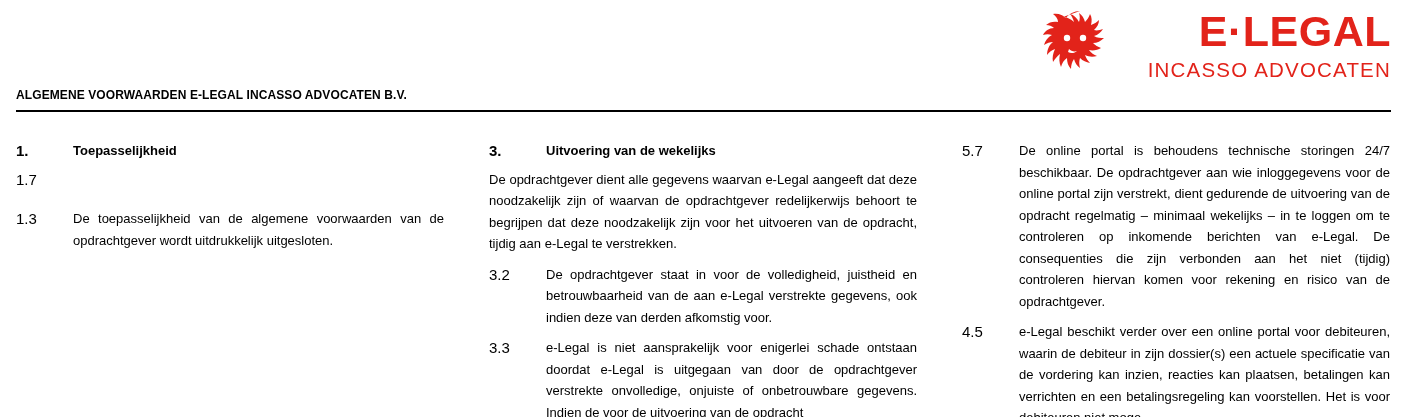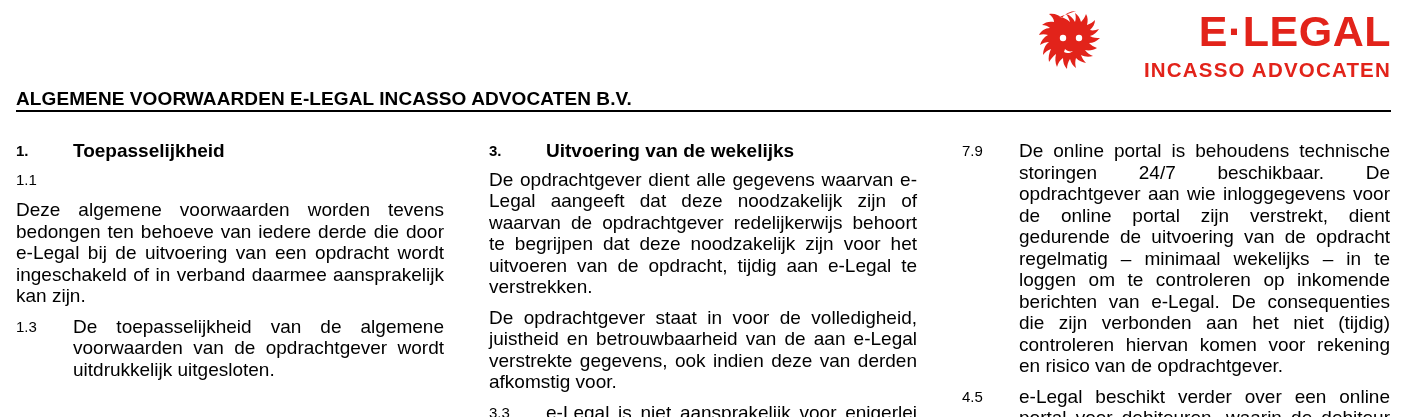--- a/index.html
+++ b/index.html
@@ -50,32 +50,32 @@
   }
   .logo-title {
     font-size: 43px;
     font-weight: 700;
     letter-spacing: 0.5px;
     color: #e2231a;
     font-family: "Liberation Sans", sans-serif;
   }
   .logo-sub {
     font-size: 20.5px;
-    font-weight: 700;
+    font-weight: 400;
     letter-spacing: 1.2px;
     color: #e2231a;
     margin-top: 7px;
     font-family: "Liberation Sans", sans-serif;
   }
 
   .doc-title {
     position: absolute;
     left: 16px;
     top: 88px;
-    font-size: 19px;
+    font-size: 12px;
     font-weight: 700;
     letter-spacing: 0.1px;
     color: #000;
   }
   .rule {
     position: absolute;
     left: 16px;
     top: 110px;
     width: 1375px;
     height: 2px;
@@ -107,21 +107,21 @@
     margin-bottom: 7px;
   }
   .num {
     width: 57px;
     flex: 0 0 57px;
     font-size: 15px;
     line-height: 21.5px;
   }
   .body-text {
     flex: 1;
-    font-size: 19px;
+    font-size: 13px;
     line-height: 21.5px;
     text-align: justify;
     text-justify: inter-word;
     hyphens: manual;
   }
   .heading .num,
   .heading .body-text {
     font-weight: 700;
   }
 </style>
@@ -153,52 +153,52 @@
   <div class="rule"></div>
 
   <div class="columns">
 
     <div class="col">
       <div class="entry heading">
         <div class="num">1.</div>
         <div class="body-text">Toepasselijkheid</div>
       </div>
       <div class="entry">
-        <div class="num">1.1</div>
-      </div>
-      <div class="entry">
-        <div class="body-text">Deze algemene voorwaarden worden tevens bedongen ten behoeve van iedere derde die door e-Legal bij de uitvoering van een opdracht wordt ingeschakeld of in verband daarmee aansprakelijk kan zijn.</div>
+        <div class="num">1.7</div>
+      </div>
+      <div class="entry">
       </div>
       <div class="entry">
         <div class="num">1.3</div>
         <div class="body-text">De toepasselijkheid van de algemene voorwaarden van de opdrachtgever wordt uitdrukkelijk uitgesloten.</div>
       </div>
 
     </div>
 
     <div class="col">
       <div class="entry heading">
         <div class="num">3.</div>
         <div class="body-text">Uitvoering van de wekelijks</div>
       </div>
       <div class="entry">
         <div class="body-text">De opdrachtgever dient alle gegevens waarvan e-Legal aangeeft dat deze noodzakelijk zijn of waarvan de opdrachtgever redelijkerwijs behoort te begrijpen dat deze noodzakelijk zijn voor het uitvoeren van de opdracht, tijdig aan e-Legal te verstrekken.</div>
       </div>
       <div class="entry">
+        <div class="num">3.2</div>
         <div class="body-text">De opdrachtgever staat in voor de volledigheid, juistheid en betrouwbaarheid van de aan e-Legal verstrekte gegevens, ook indien deze van derden afkomstig voor.</div>
       </div>
       <div class="entry">
         <div class="num">3.3</div>
         <div class="body-text">e-Legal is niet aansprakelijk voor enigerlei schade ontstaan doordat e-Legal is uitgegaan van door de opdrachtgever verstrekte onvolledige, onjuiste of onbetrouwbare gegevens. Indien de voor de uitvoering van de opdracht</div>
       </div>
     </div>
 
     <div class="col">
       <div class="entry">
-        <div class="num">7.9</div>
+        <div class="num">5.7</div>
         <div class="body-text">De online portal is behoudens technische storingen 24/7 beschikbaar. De opdrachtgever aan wie inloggegevens voor de online portal zijn verstrekt, dient gedurende de uitvoering van de opdracht regelmatig – minimaal wekelijks – in te loggen om te controleren op inkomende berichten van e-Legal. De consequenties die zijn verbonden aan het niet (tijdig) controleren hiervan komen voor rekening en risico van de opdrachtgever.</div>
       </div>
       <div class="entry">
         <div class="num">4.5</div>
         <div class="body-text">e-Legal beschikt verder over een online portal voor debiteuren, waarin de debiteur in zijn dossier(s) een actuele specificatie van de vordering kan inzien, reacties kan plaatsen, betalingen kan verrichten en een betalingsregeling kan voorstellen. Het is voor debiteuren niet moge-</div>
       </div>
     </div>
 
   </div>
 </div>

